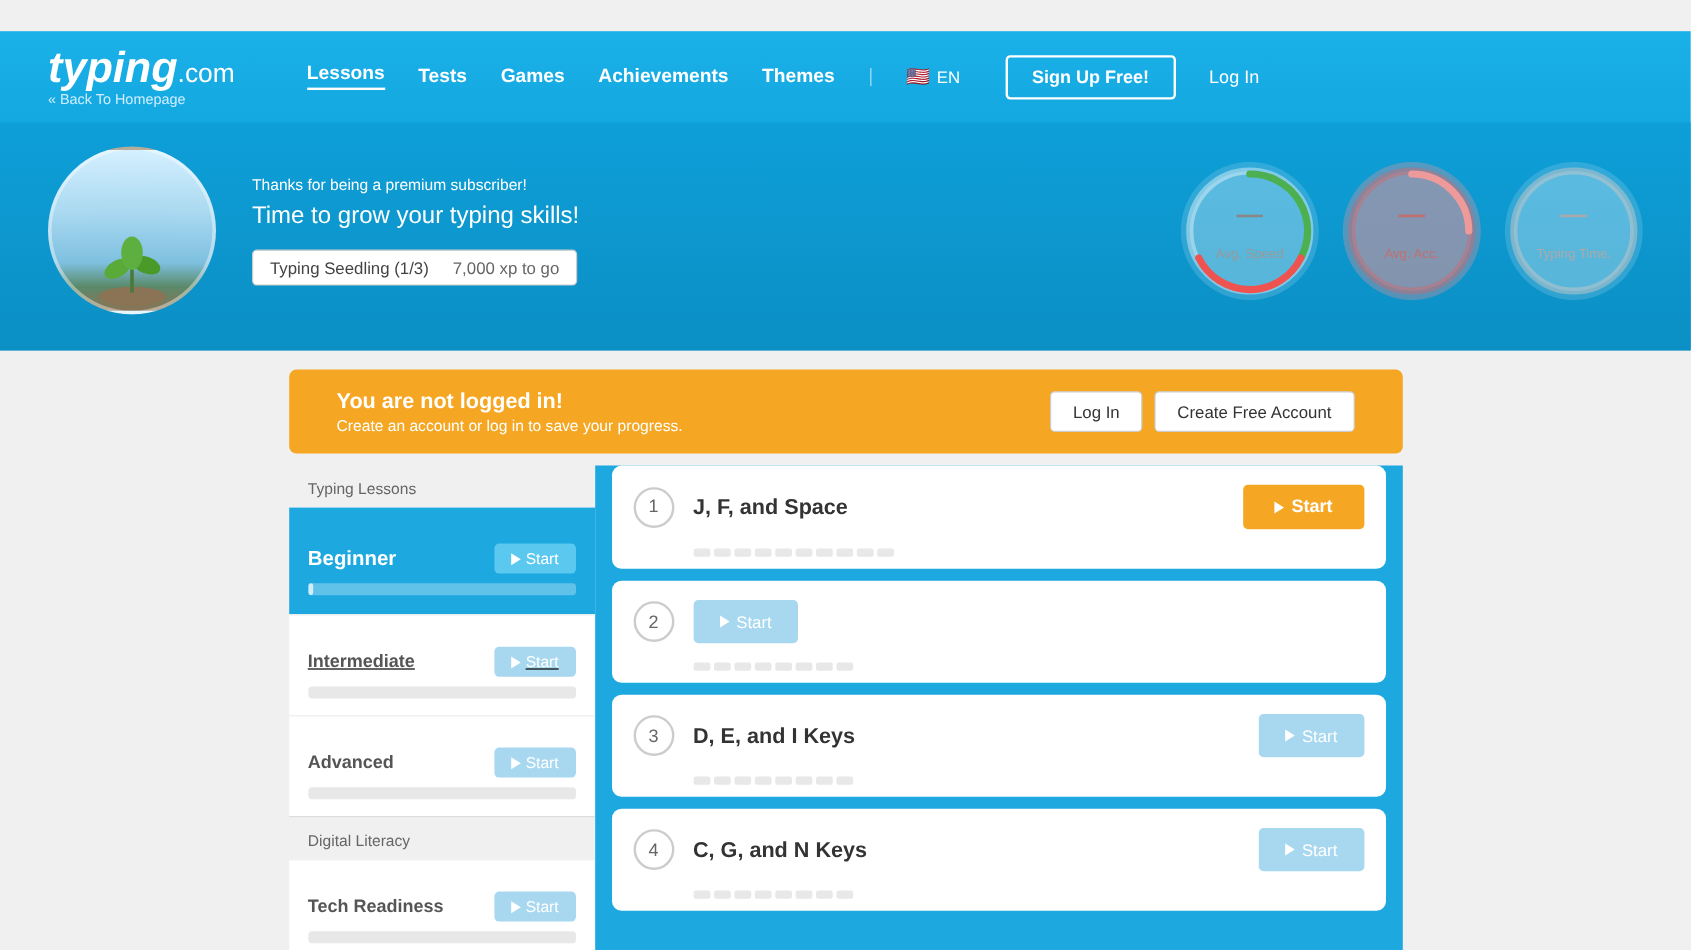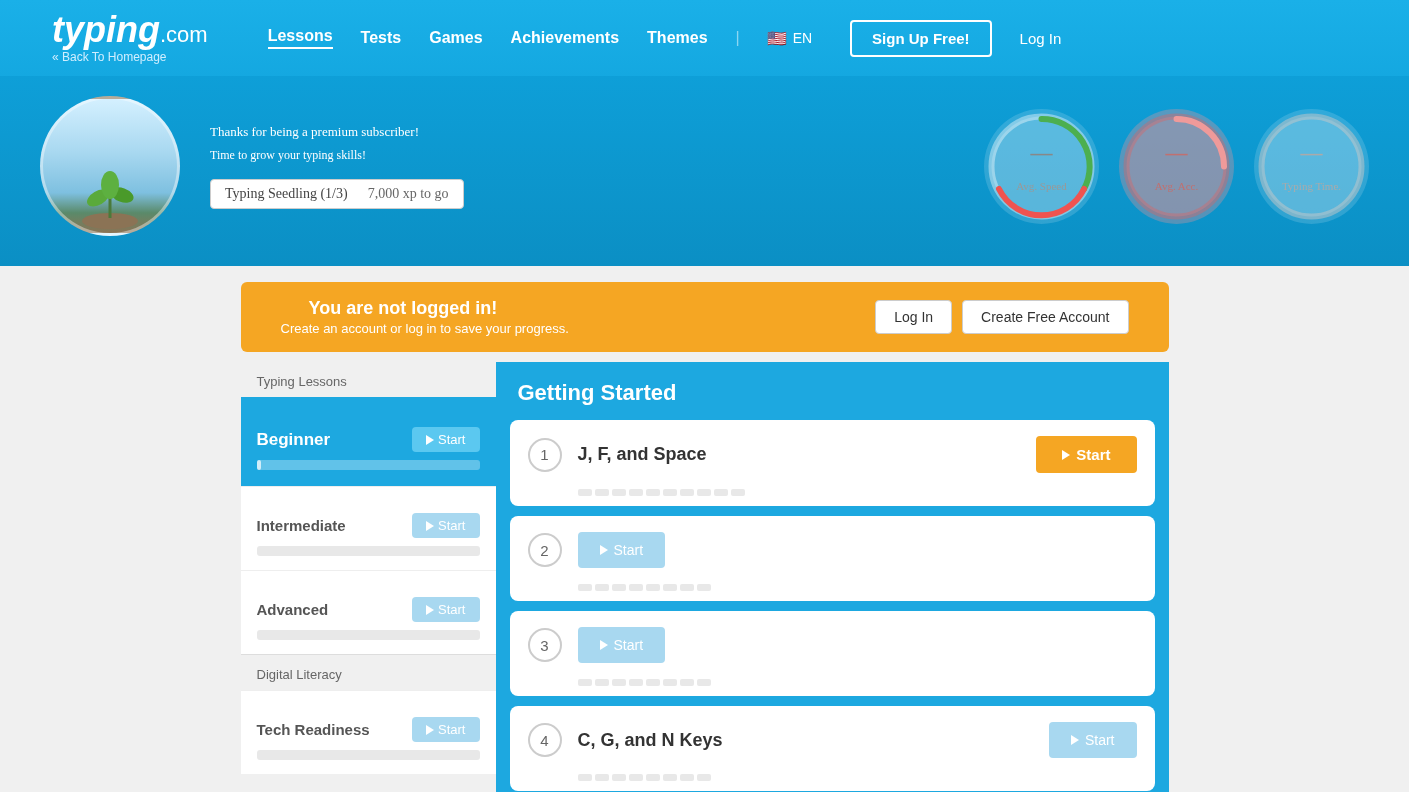--- a/index.html
+++ b/index.html
@@ -6,22 +6,23 @@
     body { font-family: Arial, Helvetica, sans-serif; background: #e8e8e8; min-width: 1409px; }
 
     
     .header {
       background: linear-gradient(180deg, #1ab0e8 0%, #0e9fd8 60%, #0b8fc4 100%);
       padding: 0;
     }
     .header-top {
       display: flex;
       align-items: center;
-      padding: 12px 52px;
+      padding: 12px 40px;
       gap: 0;
+      margin-top: 26px;
     }
     .logo-area {
       display: flex;
       flex-direction: column;
       margin-right: 40px;
     }
     .logo-text {
       font-size: 36px;
       font-weight: bold;
       color: white;
@@ -84,21 +85,20 @@
       font-weight: 500;
     }
 
     
     .hero {
       background: linear-gradient(180deg, #0e9fd8 0%, #0b8fc4 100%);
       display: flex;
       align-items: center;
       padding: 20px 40px 30px 40px;
       gap: 30px;
-      font-family: Liberation Serif, serif;
     }
     .avatar-circle {
       width: 140px;
       height: 140px;
       border-radius: 50%;
       background: linear-gradient(180deg, #d4f0ff 0%, #a8d8f0 40%, #7ec0e0 70%, #5a8a6a 85%, #8b7355 100%);
       display: flex;
       align-items: flex-end;
       justify-content: center;
       overflow: hidden;
@@ -107,21 +107,21 @@
     }
     .plant-svg { width: 80px; height: 80px; }
     .hero-info { flex: 1; }
     .hero-info .premium-text {
       color: white;
       font-size: 13px;
       margin-bottom: 8px;
     }
     .hero-info .grow-text {
       color: white;
-      font-size: 12px;
+      font-size: 20px;
       margin-bottom: 16px;
     }
     .xp-badge {
       display: inline-flex;
       align-items: center;
       background: white;
       border: 1px solid #ccc;
       border-radius: 4px;
       padding: 6px 14px;
       gap: 20px;
@@ -181,21 +181,20 @@
       justify-content: space-between;
       padding: 16px 40px;
       margin: 20px auto;
       max-width: 960px;
       border-radius: 6px;
     }
     .not-logged-text .title {
       color: white;
       font-size: 18px;
       font-weight: bold;
-      margin-left: 28px;
     }
     .not-logged-text .subtitle {
       color: white;
       font-size: 13px;
       margin-top: 2px;
     }
     .not-logged-buttons {
       display: flex;
       gap: 10px;
     }
@@ -517,21 +516,21 @@
         <button class="sidebar-start-btn">
           <span class="play-triangle" style="border-left-color:white;"></span>
           <span>Start</span>
         </button>
       </div>
       <div class="progress-bar-container">
         <div class="progress-bar-fill" style="width:2%; background:rgba(255,255,255,0.7);"></div>
       </div>
     </div>
 
-    <div class="sidebar-group inactive" style="border-top:1px solid #eee;">
+    <div class="sidebar-group inactive" style="border-top:1px solid #eee;text-decoration:underline;">
       <div class="sidebar-group-header">
         <span class="sidebar-group-name">Intermediate</span>
         <button class="sidebar-start-btn inactive">
           <span class="play-triangle" style="border-left-color:white;"></span>
           <span>Start</span>
         </button>
       </div>
       <div class="progress-bar-container white-bg">
         <div class="progress-bar-fill" style="width:0%;"></div>
       </div>
@@ -561,23 +560,20 @@
           <span>Start</span>
         </button>
       </div>
       <div class="progress-bar-container white-bg">
         <div class="progress-bar-fill" style="width:0%;"></div>
       </div>
     </div>
   </div>
 
   <div class="right-content">
-    <div class="section-header">
-      <h2>Getting Started</h2>
-    </div>
 
     <div class="lesson-card">
       <div class="lesson-card-inner">
         <div class="lesson-num">1</div>
         <div style="flex:1;">
           <div class="lesson-title">J, F, and Space</div>
         </div>
         <button class="btn-start-yellow">
           <span class="play-triangle" style="border-left-color:white;"></span>
           <span>Start</span>
@@ -613,20 +609,23 @@
         <div class="progress-dot"></div>
         <div class="progress-dot"></div>
         <div class="progress-dot"></div>
         <div class="progress-dot"></div>
       </div>
     </div>
 
     <div class="lesson-card">
       <div class="lesson-card-inner">
         <div class="lesson-num">3</div>
+        <div style="flex:1;">
+          <div class="lesson-title">D, E, and I Keys</div>
+        </div>
         <button class="btn-start-blue">
           <span class="play-triangle" style="border-left-color:white;"></span>
           <span>Start</span>
         </button>
       </div>
       <div class="lesson-card-dots-row">
         <div class="progress-dot"></div>
         <div class="progress-dot"></div>
         <div class="progress-dot"></div>
         <div class="progress-dot"></div>

